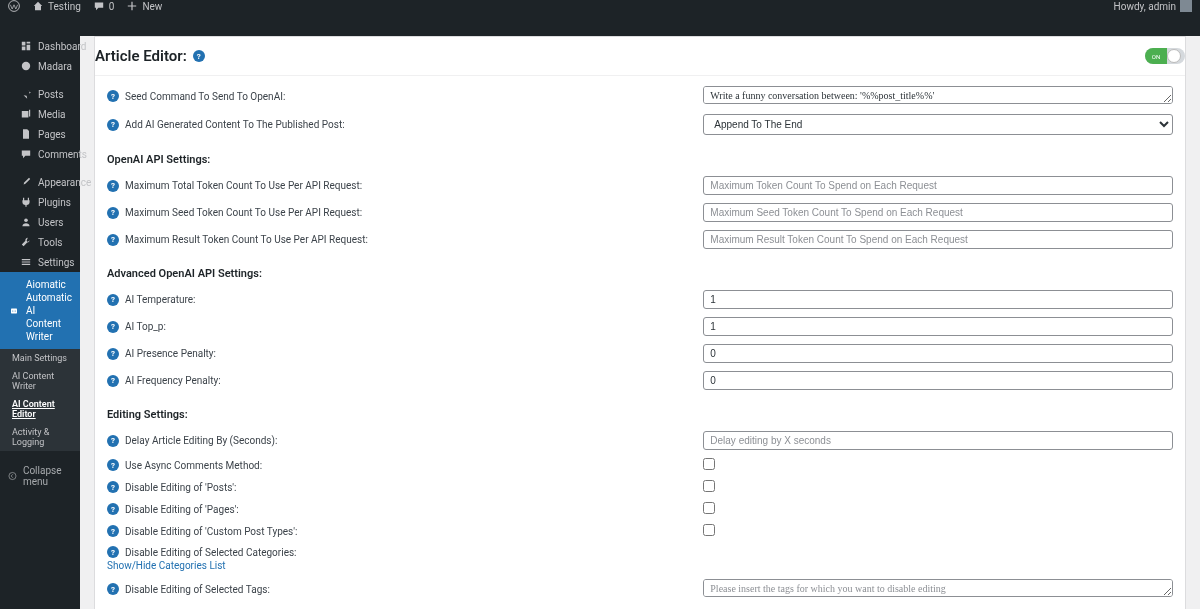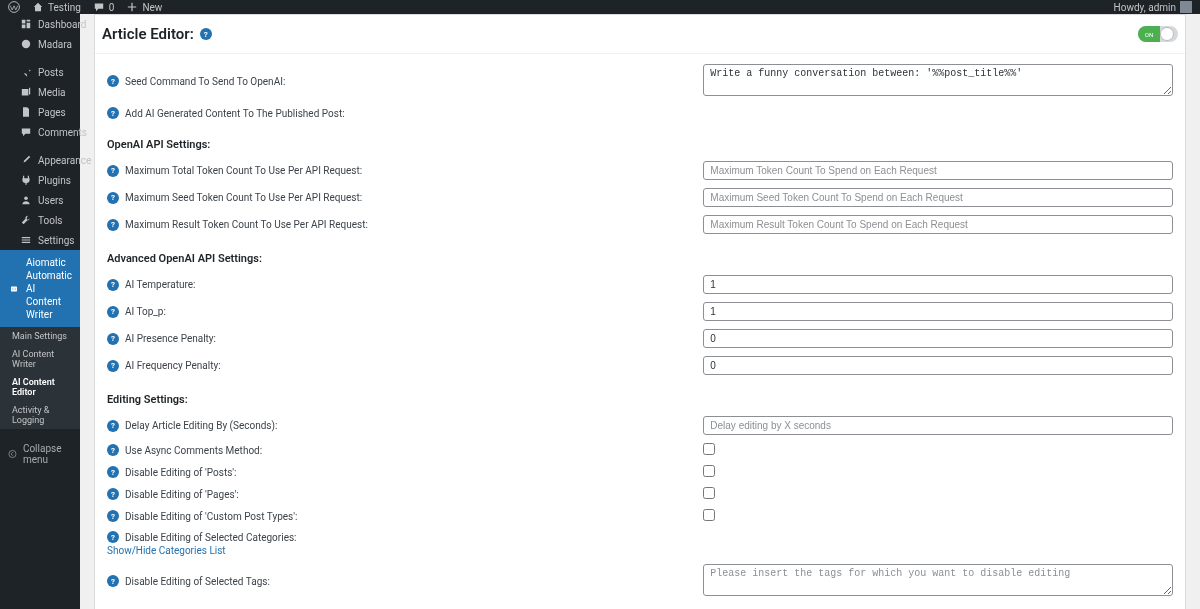--- a/index.html
+++ b/index.html
@@ -1,52 +1,52 @@
 <!DOCTYPE html>
 <html><head>
 <meta charset="utf-8">
 <style>
   * { box-sizing: border-box; margin: 0; padding: 0; }
   body { font-family: -apple-system, BlinkMacSystemFont, "Segoe UI", Roboto, sans-serif; font-size: 11px; color: #3c434a; background: #f0f0f1; }
   
-  .adminbar { height: 14px; background: #1d2327; color: #c3c4c7; display: flex; align-items: center; padding: 0 8px; justify-content: space-between; font-size: 10px; }
+  .adminbar { height: 36px; background: #1d2327; color: #c3c4c7; display: flex; align-items: flex-start; padding: 0 8px; justify-content: space-between; font-size: 10px; }
   .adminbar-left, .adminbar-right { display: flex; align-items: center; gap: 12px; }
   .adminbar-item { display: flex; align-items: center; gap: 4px; cursor: pointer; }
   .adminbar-item svg, .adminbar-item .ico { width: 12px; height: 12px; fill: #c3c4c7; }
   .avatar { width: 12px; height: 12px; background: #7e8993; display: inline-block; }
   
   .wrap { display: flex; min-height: calc(100vh - 22px); }
   
   .sidebar { width: 80px; background: #1d2327; color: #c3c4c7; font-size: 10px; }
   .menuitem { display: flex; align-items: center; gap: 6px; padding: 4px 20px; cursor: pointer; min-height: 20px; }
   .menuitem.parent-active { background: #2271b1; color: #fff; position: relative; padding: 6px 8px; line-height: 1.3; }
   .menuitem.parent-active::after { content:""; position:absolute; right:-6px; top:50%; transform:translateY(-50%); border:6px solid transparent; border-left-color:#2271b1; }
   .menuitem svg { width: 12px; height: 12px; flex-shrink: 0; }
   .submenu { background: #2c3338; }
   .submenu .subitem { padding: 4px 8px 4px 12px; cursor: pointer; font-size: 9px; color: #c3c4c7; }
-  .submenu .subitem.active { color: #fff; font-weight: 600; }
+  .submenu .subitem.active { color: #fff; font-weight: 600; text-decoration: underline; }
   .menusep { height: 8px; }
   .collapse { display:flex; align-items:center; gap:6px; padding: 6px 8px; cursor:pointer; color:#a7aaad; }
   
   .content { flex: 1; padding: 0 14px 20px 14px; overflow: auto; }
   .notice { margin: 6px 0 10px 0; border-left: 4px solid #00a32a; background: #fff; padding: 4px 10px; font-size: 10px; color: #3c434a; position:relative;}
   .notice::after { content:""; position:absolute; left:0; right:0; bottom:-2px; height:2px; background:#00a32a; }
   .panel { background: #fff; border: 1px solid #dcdcde; margin-bottom: 10px; }
-  .panel-head { display:flex; align-items:center; justify-content:space-between; padding: 10px 7px; border-bottom:1px solid #f0f0f1; }
+  .panel-head { display:flex; align-items:center; justify-content:space-between; padding: 10px 0; border-bottom:1px solid #f0f0f1; }
   .panel-title { font-size: 15px; font-weight: 600; color:#1d2327; display:flex; align-items:center; gap:6px;}
   .help-icon { width:12px; height:12px; border-radius:50%; background:#2271b1; color:#fff; font-size:8px; display:inline-flex; align-items:center; justify-content:center; font-weight:bold;}
   .toggle { width: 40px; height: 16px; border-radius: 10px; background: #d5d9dd; position: relative; display:flex; align-items:center; }
   .toggle .on { position:absolute; left:0; top:0; bottom:0; width:22px; background:#4caf50; border-radius:10px 0 0 10px; color:#fff; font-size:6px; display:flex; align-items:center; justify-content:center;}
   .toggle .knob { position:absolute; left:22px; top:1px; width:14px; height:14px; border-radius:50%; background:#fff; border:1px solid #bbb; }
   .panel-body { padding: 6px 12px 12px 12px; }
   .row { display:flex; align-items:center; padding: 4px 0; gap:10px; min-height: 22px; font-size:10px; }
   .row .label { flex: 0 0 55%; display:flex; align-items:center; gap:6px; }
   .row .field { flex: 1; }
   .row input[type=text], .row select, .row textarea { width:100%; border:1px solid #8c8f94; border-radius:3px; padding:3px 6px; font-size:10px; color:#2c3338; background:#fff; }
-  .row textarea { resize: both; height: 32px; min-height:18px; font-family:Liberation Mono, monospace; }
+  .row textarea { resize: both; height: 18px; min-height:18px; font-family:Liberation Serif, serif; }
   .row input[type=text]::placeholder, .row textarea::placeholder { color:#8c8f94; }
   .section-h { font-size: 11px; font-weight: 600; margin: 14px 0 6px 0; color:#1d2327;}
   .link { color:#2271b1; cursor:pointer; font-size:10px;}
   .checkbox { width:12px; height:12px; }
 </style>
 </head>
 <body>
 
 <div class="adminbar">
   <div class="adminbar-left">
@@ -201,20 +201,25 @@
               <span>Seed Command To Send To OpenAI:</span>
             </div>
           <div class="field"><textarea style="">Write a funny conversation between: '%%post_title%%'</textarea></div>
         </div>
 
         <div class="row">
           <div class="label">
               <span class="help-icon">?</span>
               <span>Add AI Generated Content To The Published Post:</span>
             </div>
+          <div class="field">
+            <select>
+              <option>Append To The End</option>
+            </select>
+          </div>
         </div>
 
         <div class="section-h">OpenAI API Settings:</div>
 
         <div class="row">
           <div class="label">
               <span class="help-icon">?</span>
               <span>Maximum Total Token Count To Use Per API Request:</span>
             </div>
           <div class="field"><input type="text" placeholder="Maximum Token Count To Spend on Each Request" style=""></div>

